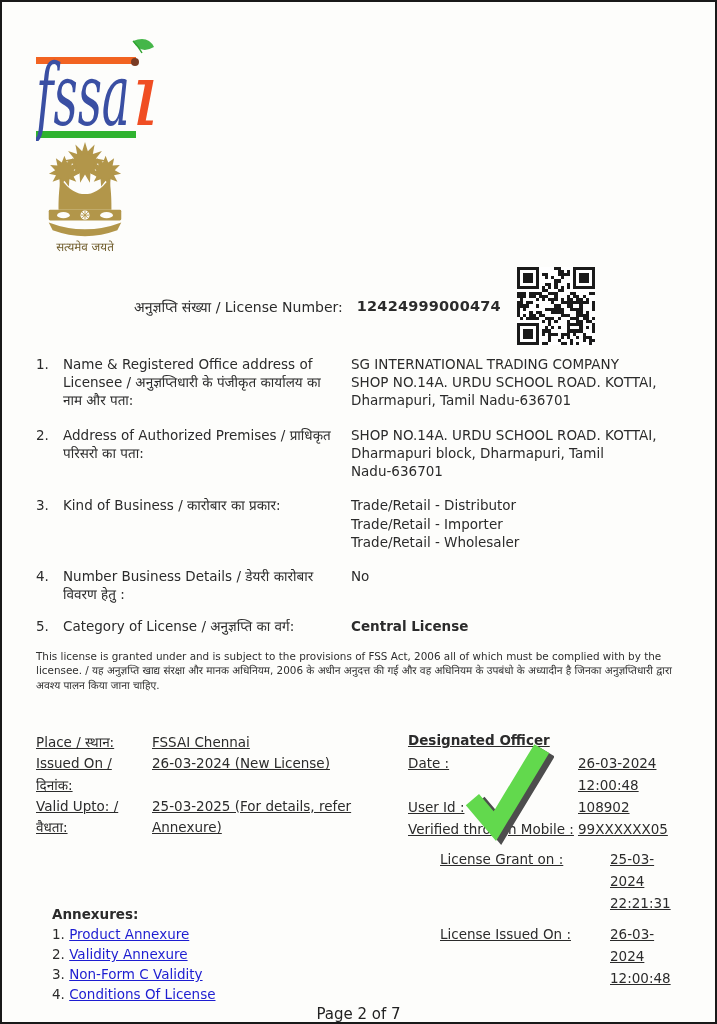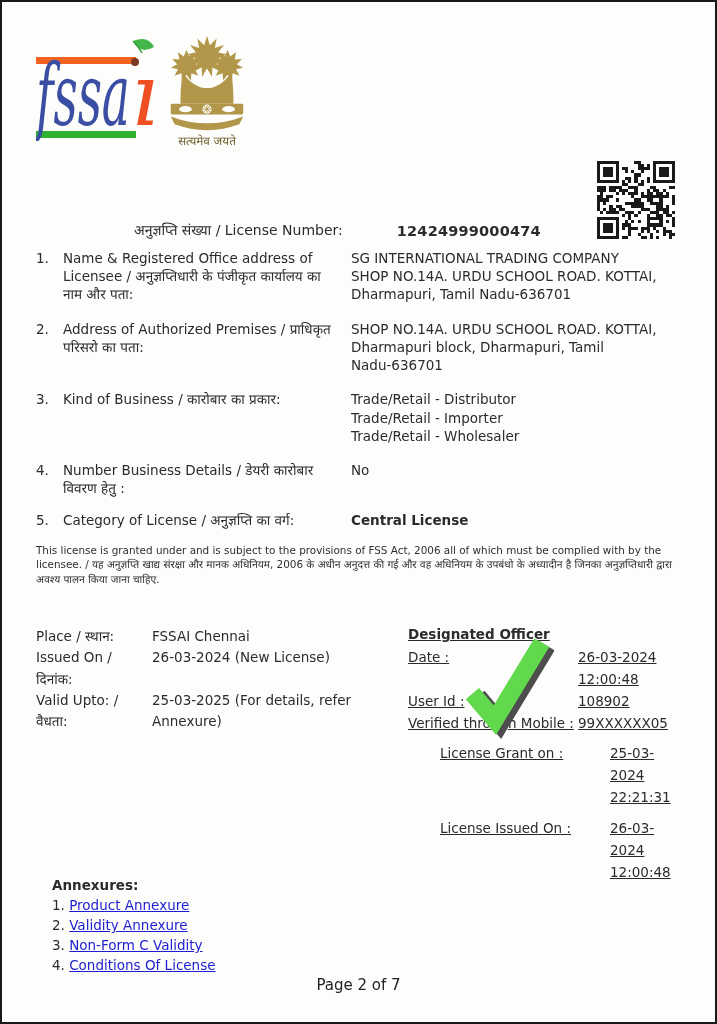--- a/index.html
+++ b/index.html
@@ -9,47 +9,47 @@
     width: 717px; height: 1024px;
     margin: 0 auto;
     background: #fdfdfb;
     border: 2px solid #191919;
     color: #2b2b2b;
     display: flex; flex-direction: column;
     padding: 33px 34px 24px 34px;
     position: relative;
   }
   
-  .header { display: flex; align-items: flex-start; }
+  .header { display: flex; align-items: flex-start; flex-direction: column; }
   .logo-box { width: 122px; height: 106px; flex: 0 0 auto; }
   .titles { flex: 1; text-align: center; padding-top: 6px; }
   .t-line { font-weight: bold; color: #1c1c1c; }
   .t-big { font-size: 17px; line-height: 1.45; }
   .t-mid { font-size: 15px; line-height: 1.5; }
   .emblem-box { width: 98px; flex: 0 0 auto; margin-top: -2px; }
   
-  .license-row { display: flex; align-items: flex-end; margin: 8px 0 4px 98px; gap: 40px; }
+  .license-row { display: flex; align-items: center; margin: 8px 0 4px 98px; }
   .license-label { font-size: 14px; }
   .license-value { font-size: 14.5px; font-weight: bold; margin-left: 14px; letter-spacing: .2px; }
   .qr { width: 78px; height: 78px; margin-left: 16px; }
   
   .items { margin-top: 6px; }
   .item { display: flex; font-size: 13.5px; line-height: 1.34; }
   .item-num { width: 27px; flex: 0 0 auto; }
   .item-label { width: 288px; flex: 0 0 auto; padding-right: 14px; }
   .item-value { flex: 1; white-space: pre-line; }
   .i1 { margin-bottom: 17px; } .i2 { margin-bottom: 16px; }
   .i3 { margin-bottom: 16px; } .i4 { margin-bottom: 14px; }
   .i5 { margin-bottom: 12px; }
   .bold { font-weight: bold; }
   
   .disclaimer { font-size: 10.4px; line-height: 1.38; margin-top: 2px; color: #2e2e2e; }
   
   .details { display: flex; margin-top: 40px; min-height: 128px; }
-  .details-left { width: 372px; flex: 0 0 auto; }
+  .details-left { width: 372px; flex: 0 0 auto; text-decoration: underline; }
   .dl-row { display: flex; font-size: 13.5px; line-height: 1.58; }
   .dl-label { width: 116px; flex: 0 0 auto; }
   .details-right { flex: 1; position: relative; text-decoration: underline; }
   .officer-heading { font-size: 13.5px; font-weight: bold; margin-bottom: 5px; }
   .of-row { display: flex; font-size: 13.5px; line-height: 1.62; }
   .of-label { width: 170px; flex: 0 0 auto; white-space: nowrap; }
   .of-gap { margin-top: 9px; margin-left: 32px; }
   .checkmark { position: absolute; left: 44px; top: 2px; width: 102px; height: 118px; z-index: 2; }
   
   .annexures { margin-top: 46px; padding-left: 16px; }

